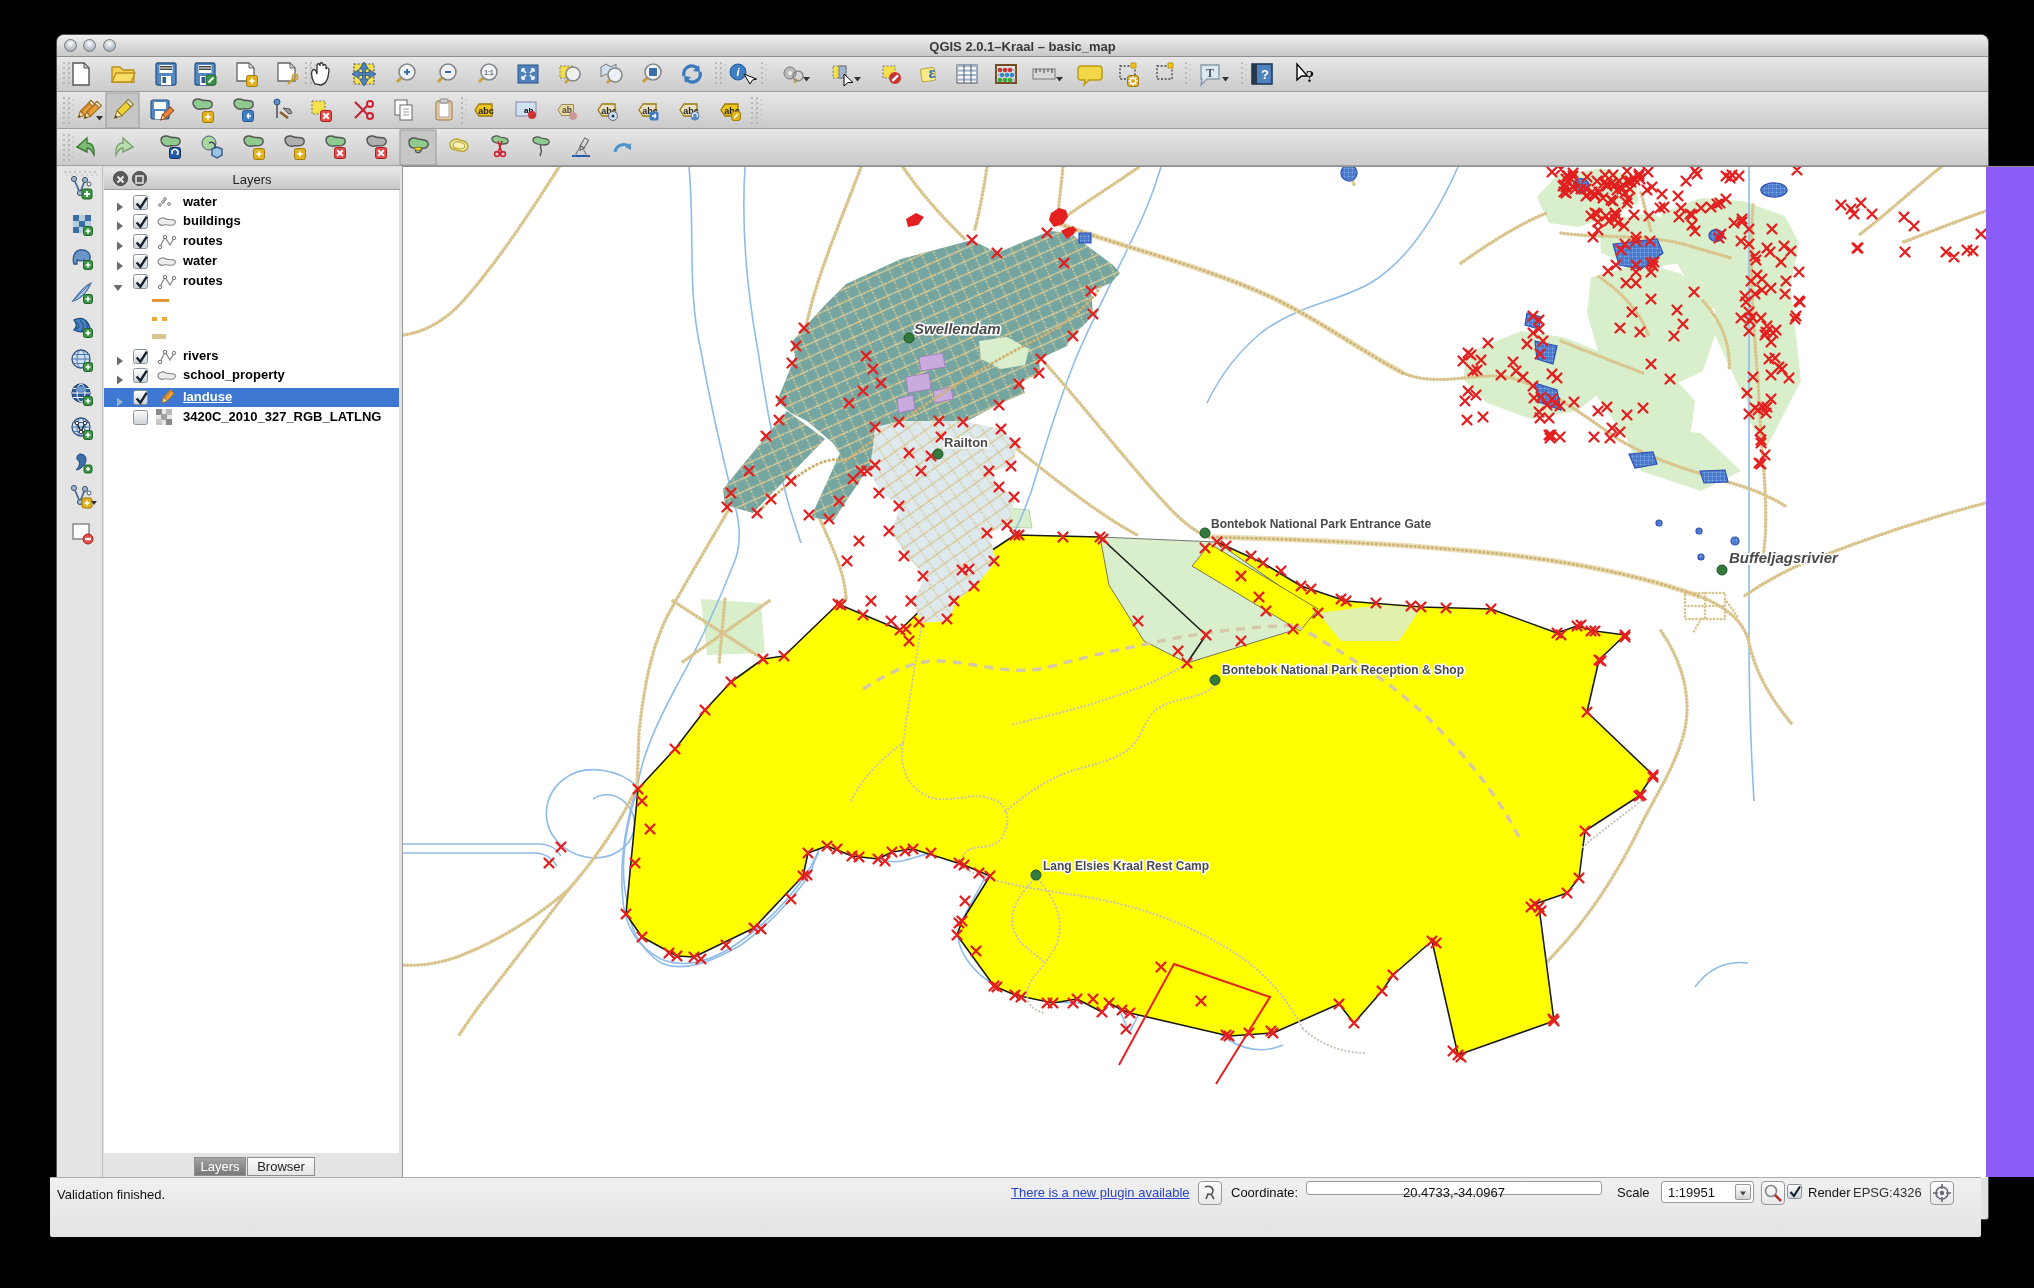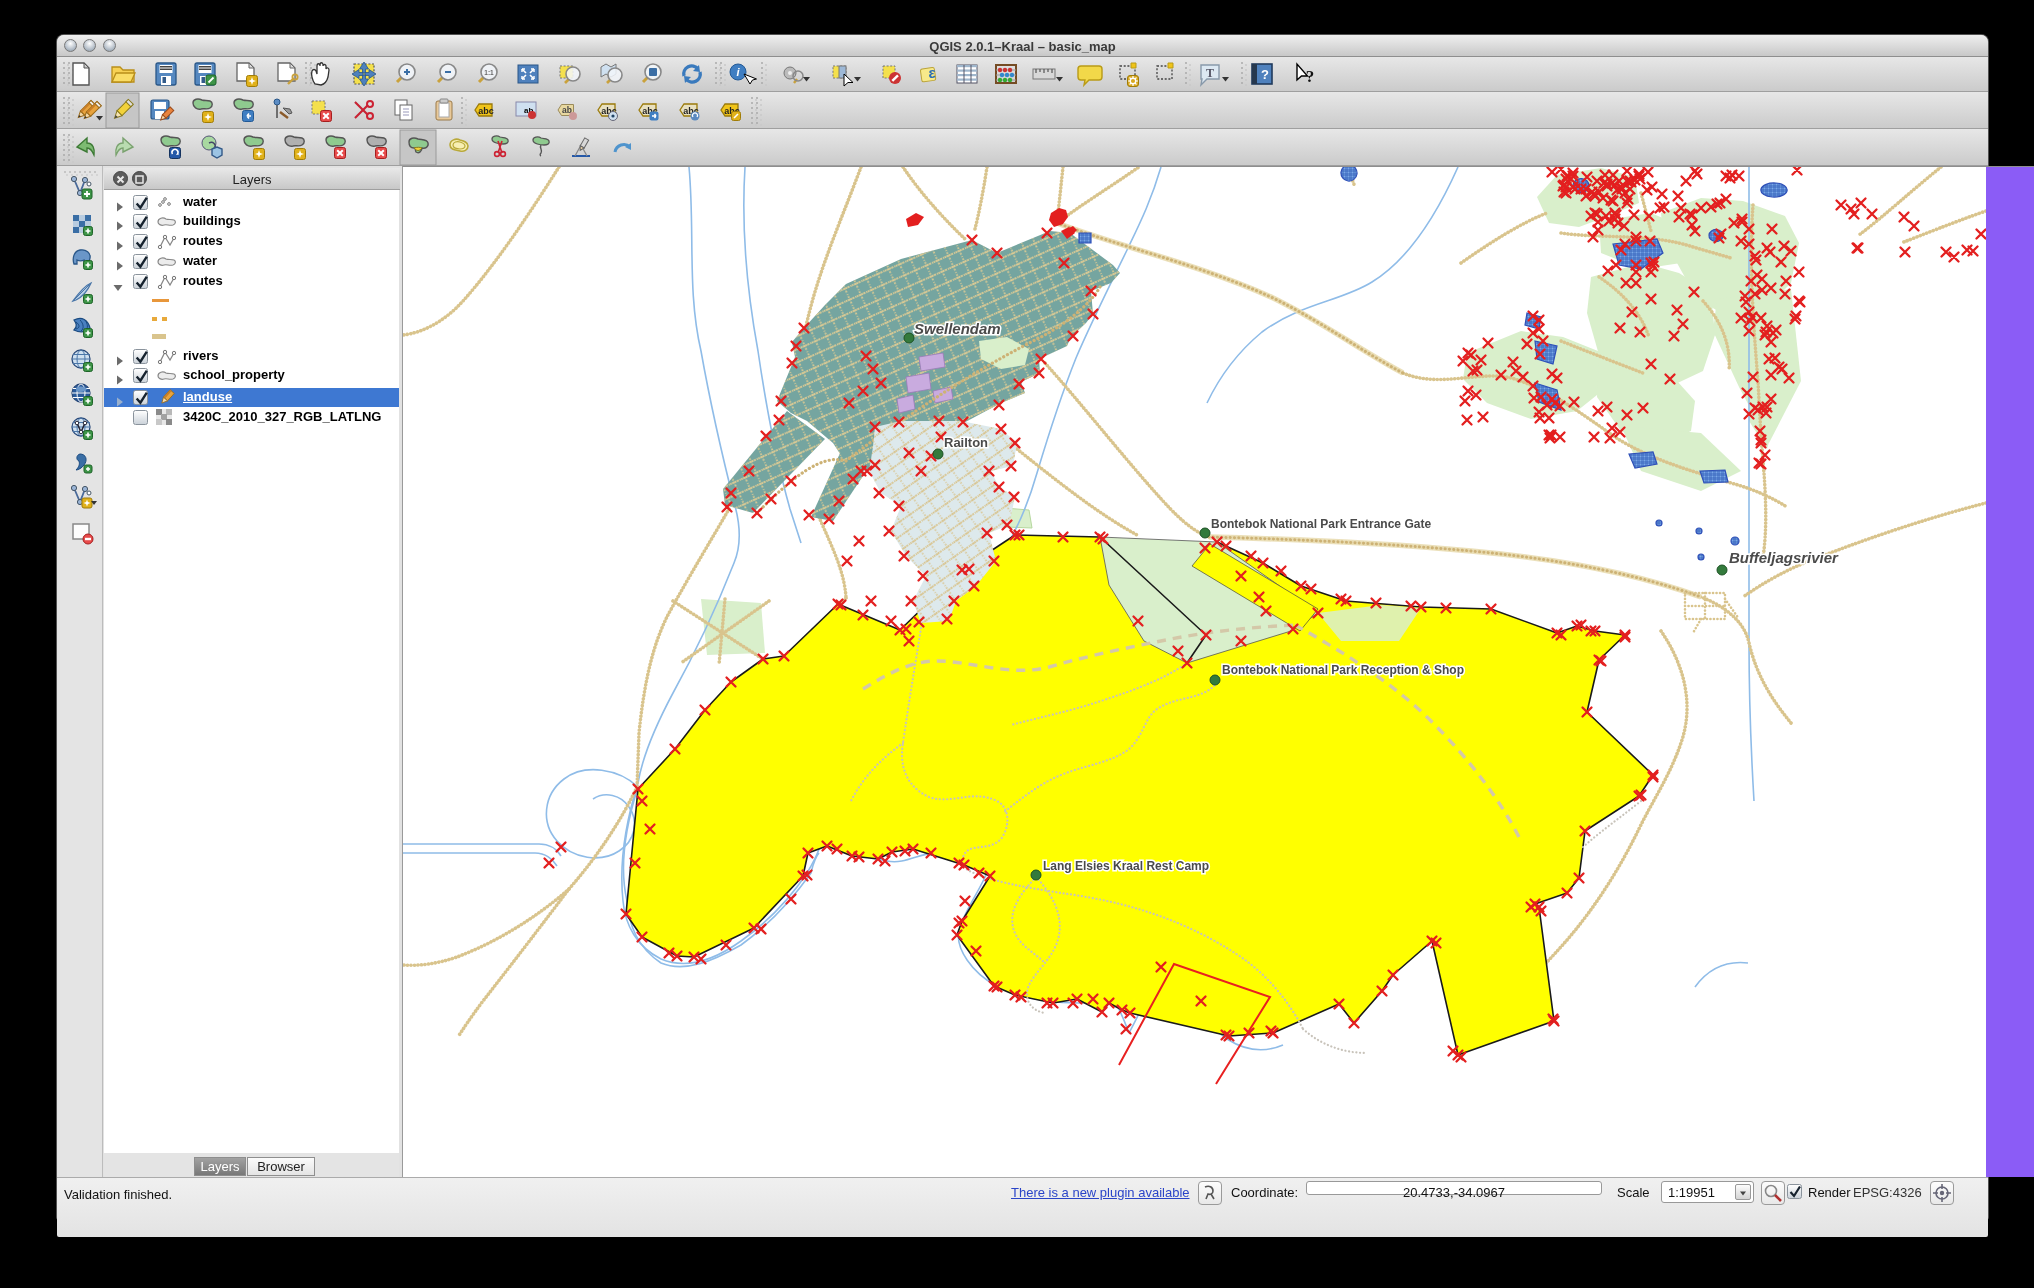--- a/index.html
+++ b/index.html
@@ -14,21 +14,21 @@
 #tree{position:absolute;left:104px;top:190px;width:295px;height:963px;background:#fff}
 #ptail{position:absolute;left:104px;top:1153px;width:295px;height:24px;background:#e4e4e4}
 .lt{position:absolute;font-size:13px;font-weight:bold;color:#000;white-space:nowrap}
 .lt.wht{color:#fff}
 .cb{position:absolute;width:15px;height:15px;background:linear-gradient(#fefefe,#ccd3da);border:1px solid #8a939c;border-radius:2.5px}
 .tri{position:absolute}
 .li{position:absolute}
 .tab{position:absolute;font-size:13px;text-align:center;border:1px solid #8e8e8e;background:linear-gradient(#fbfbfb,#e4e4e4);color:#222;height:19px;padding-top:1px}
 .tab.on{background:linear-gradient(#a2a2a2,#787878);color:#fff}
 #canvas{position:absolute;left:402px;top:166px;width:1775px;height:1011px;background:#8b5cf6;border-top:1px solid #8e8e8e;border-left:1px solid #9a9a9a}
-#status{position:absolute;left:57px;top:1177px;width:1931px;height:60px;background:linear-gradient(#f0f0f0,#e3e3e3);border-top:1px solid #ababab;font-size:13px;color:#111;border-radius:0 0 2px 2px}
+#status{position:absolute;left:50px;top:1177px;width:1931px;height:60px;background:linear-gradient(#f0f0f0,#e3e3e3);border-top:1px solid #ababab;font-size:13px;color:#111;border-radius:0 0 2px 2px}
 .sab{position:absolute;font-size:13px;color:#111;white-space:nowrap}
 .link{color:#2a44c8;text-decoration:underline}
 .fld{position:absolute;background:#fff;border:1px solid #999;border-radius:3px;font-size:13px;text-align:center;color:#111}
 .sbtn{position:absolute;width:24px;height:24px;border:1px solid #9a9a9a;border-radius:4px;background:linear-gradient(#fdfdfd,#e8e8e8)}
 </style></head><body>
 <div id="win"></div>
 <div id="title">
   <div class="tl" style="left:7px;top:4px"></div>
     <div class="tl" style="left:26px;top:4px"></div>
     <div class="tl" style="left:46px;top:4px"></div>

